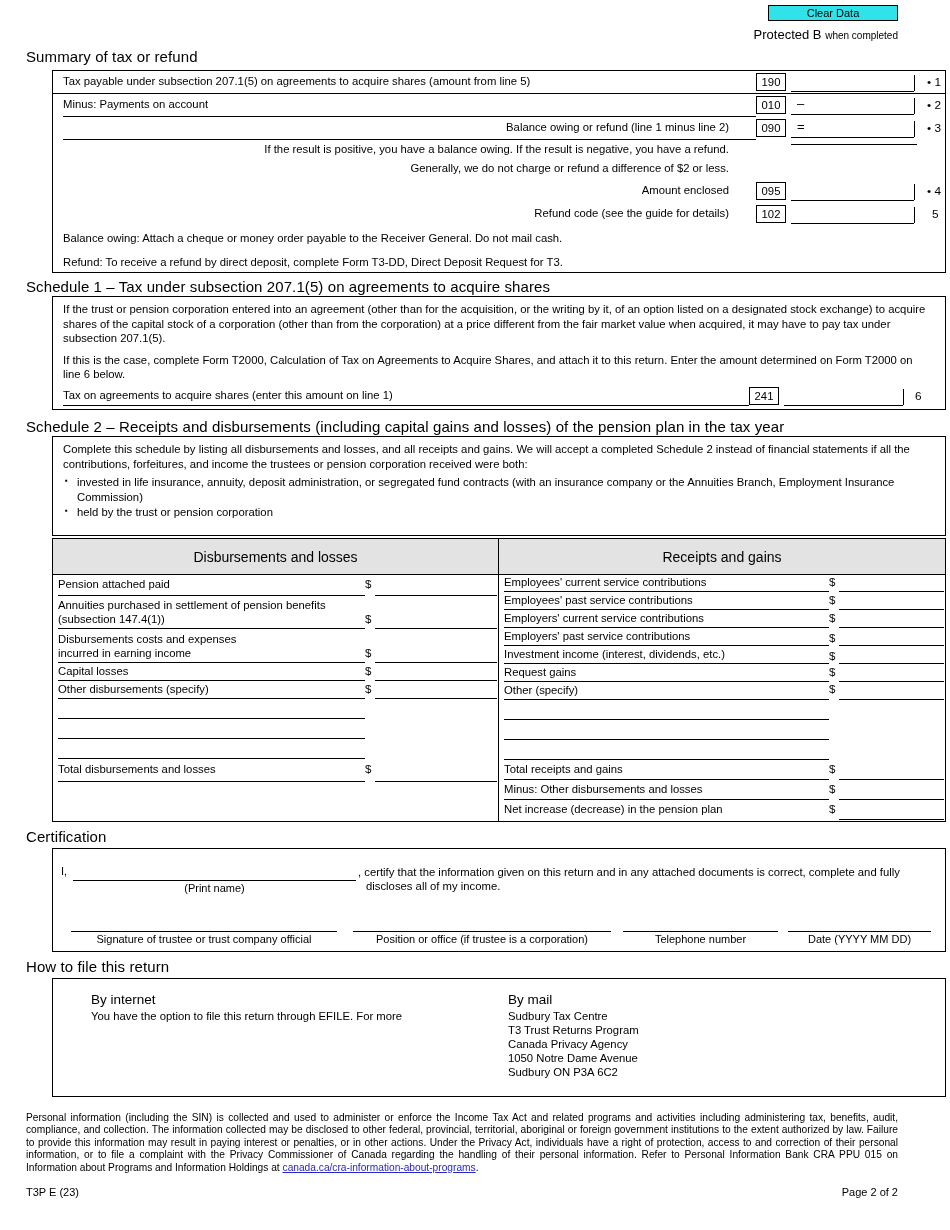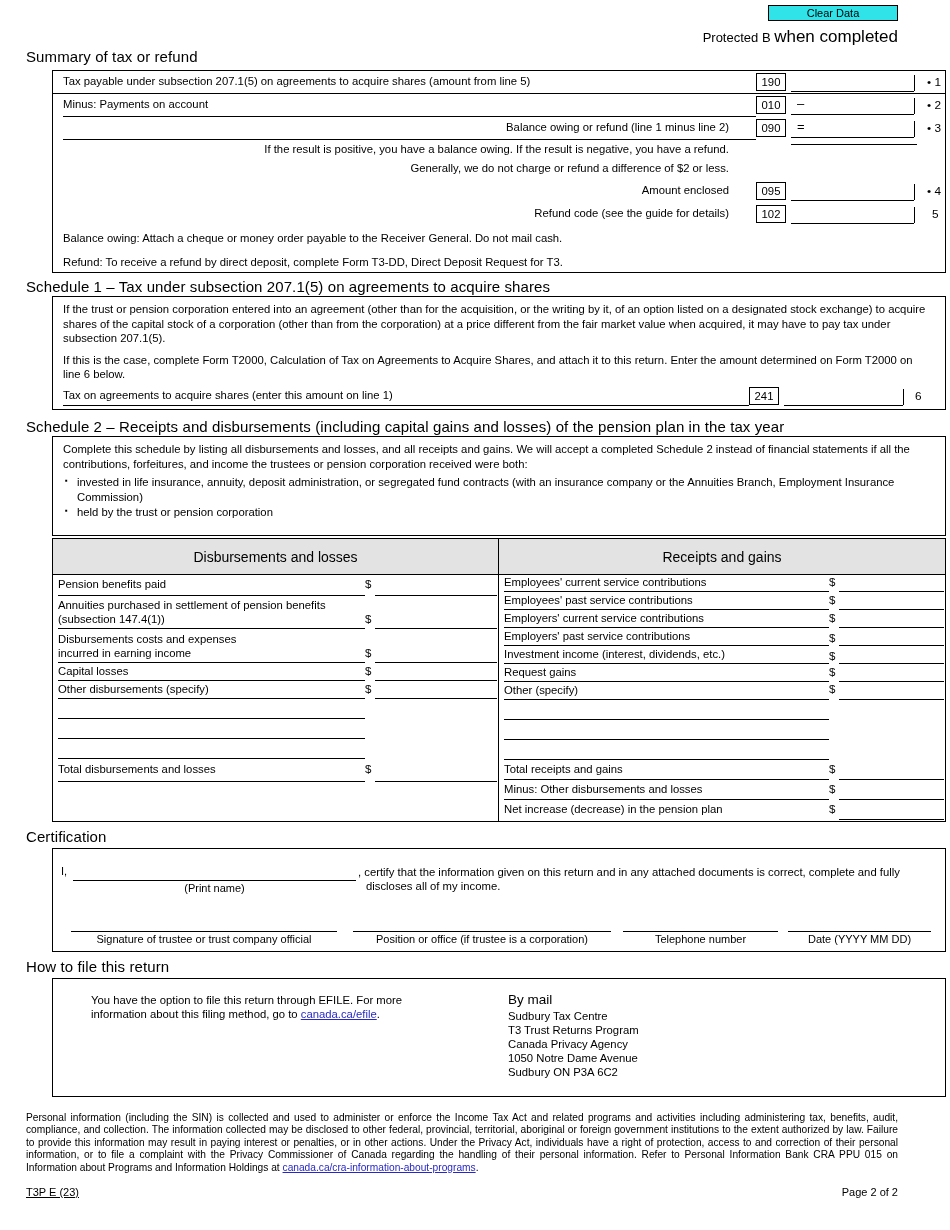--- a/index.html
+++ b/index.html
@@ -32,21 +32,21 @@
     cursor: pointer;
     padding: 0;
     color: #000;
     display: block;
   }
   .protected-line {
     position: absolute; top: 27px; right: 30px;
     font-size: 13px;
     white-space: nowrap;
   }
-  .protected-line .small { font-size: 17px; }
+  .protected-line .small { font-size: 10px; }
 
   
   .sec-head {
     font-size: 15px;
     margin: 0 0 3px 26px;
     font-weight: normal;
     letter-spacing: .1px;
   }
 
   
@@ -189,21 +189,21 @@
 
   
   .privacy {
     position: absolute;
     left: 26px; right: 30px; top: 1112px;
     font-size: 10.2px;
     line-height: 12.4px;
     text-align: justify;
   }
   .footer-left {
-    position: absolute; left: 26px; top: 1186px; font-size: 11px; text-decoration: underline;
+    position: absolute; left: 26px; top: 1186px; font-size: 11px;
   }
   .footer-right {
     position: absolute; right: 30px; top: 1186px; font-size: 11px;
   }
 </style>
 </head>
 <body>
 
 <div class="page">
 
@@ -300,21 +300,21 @@
   </div>
 
   <div class="s2table" style="position:absolute; top:538px; left:26px; width:894px; height:284px;">
 
     <div class="s2col left">
       <div class="colhead">Disbursements and losses</div>
 
       <div style="position:relative; height:246px;">
 
         <div class="trow" style="position:absolute; top:0; left:0; right:0; height:22px;">
-          <span class="tlbl" style="top:3px;">Pension benefits paid</span>
+          <span class="tlbl" style="top:3px;">Pension attached paid</span>
           <span class="dollar" style="left:312px; top:3px;">$</span>
           <span class="ul" style="left:5px; width:307px; top:20px;"></span>
           <span class="ul" style="left:322px; width:122px; top:20px;"></span>
         </div>
 
         <div class="trow" style="position:absolute; top:22px; left:0; right:0; height:33px;">
           <span class="tlbl" style="top:2px;">Annuities purchased in settlement of pension benefits</span>
           <span class="tlbl" style="top:16px;">(subsection 147.4(1))</span>
           <span class="dollar" style="left:312px; top:16px;">$</span>
           <span class="ul" style="left:5px; width:307px; top:31px;"></span>
@@ -459,22 +459,22 @@
     <span class="caption" style="left:570px; top:84px; width:155px;">Telephone number</span>
 
     <span class="sigline" style="left:735px; top:82px; width:143px;"></span>
     <span class="caption" style="left:735px; top:84px; width:143px;">Date (YYYY MM DD)</span>
   </div>
 
   <div class="sec-head" style="position:absolute; top:958px; left:0;">How to file this return</div>
 
   <div class="box file-box" style="position:absolute; top:978px; left:26px; width:894px; height:119px;">
     <div class="filecol" style="left:38px; width:420px;">
+      <div class="subhead">By internet</div>
       <div>You have the option to file this return through EFILE. For more</div>
-      <div><span>information about this filing method, go to </span><a class="lnk" href="#">canada.ca/efile</a><span>.</span></div>
     </div>
     <div class="filecol" style="left:455px; width:380px;">
       <div class="subhead">By mail</div>
       <div>Sudbury Tax Centre</div>
       <div>T3 Trust Returns Program</div>
       <div>Canada Privacy Agency</div>
       <div>1050 Notre Dame Avenue</div>
       <div>Sudbury ON  P3A 6C2</div>
     </div>
   </div>

